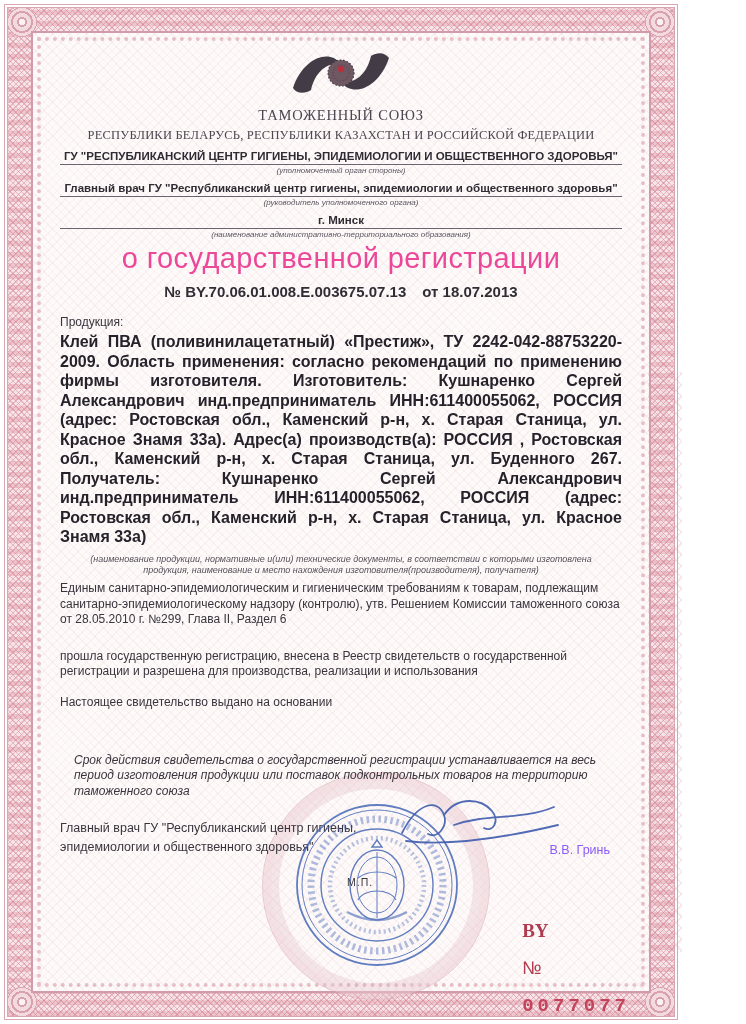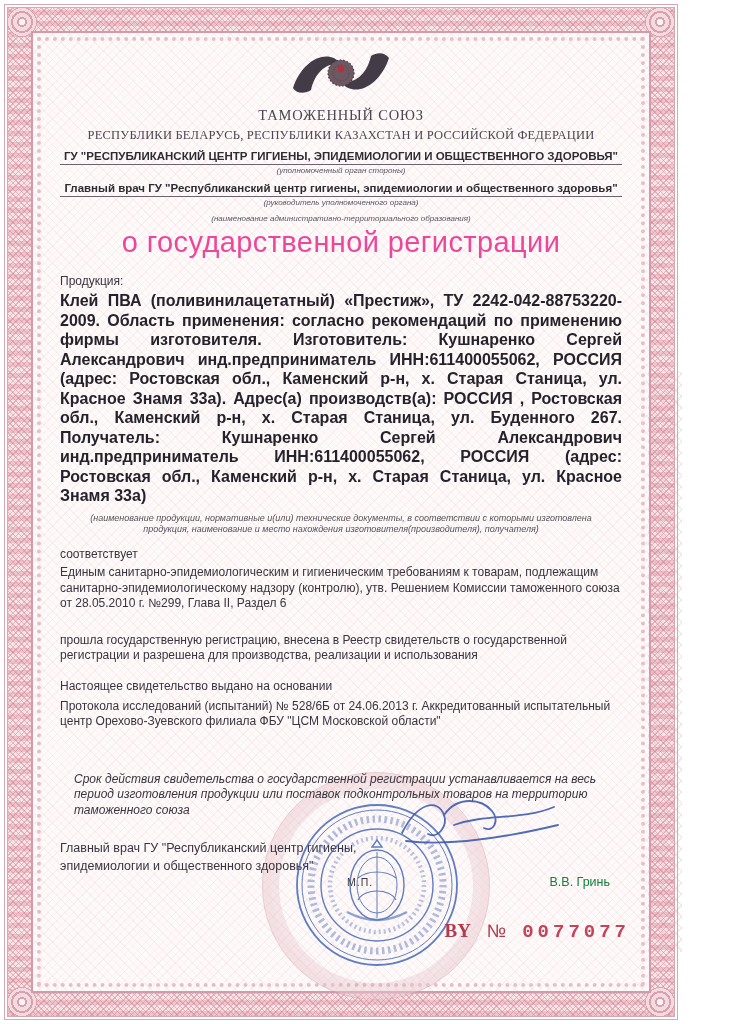--- a/index.html
+++ b/index.html
@@ -85,39 +85,39 @@
   }
   .conforms-label { margin-top: 11px; font-size: 12px; }
   .para { margin-top: 4px; font-size: 12px; line-height: 1.3; }
   .para.gap-lg { margin-top: 21px; }
   .para.gap-md { margin-top: 15px; }
   .para.indent { padding-left: 14px; margin-top: 42px; font-style: italic; }
 
   
   .footer-row { margin-top: 20px; display: flex; justify-content: space-between; align-items: flex-start; }
   .sign-title { width: 308px; font-size: 12.5px; line-height: 1.5; color: #39343d; }
-  .sign-name { font-size: 12.5px; color: #15803d; margin-top: 36px; margin-right: 12px; padding-left: 44px; }
+  .sign-name { font-size: 12.5px; color: #8b5cf6; margin-top: 24px; margin-right: 12px; padding-left: 44px; }
 
   
   .wm-strip {
     position: absolute; left: 648px; top: 372px; width: 56px; height: 580px; opacity: .4;
     background:
       repeating-linear-gradient(45deg, rgba(216,150,163,.5) 0 1.5px, transparent 1.5px 8px),
       repeating-linear-gradient(-45deg, rgba(216,150,163,.5) 0 1.5px, transparent 1.5px 8px);
   }
   .wm-circle {
     position: absolute; left: 262px; top: 772px; width: 226px; height: 226px; border-radius: 50%;
     border: 1px solid rgba(214,160,172,.5);
     box-shadow: inset 0 0 0 8px rgba(240,216,221,.35), inset 0 0 0 16px rgba(214,160,172,.22);
   }
   .stamp { position: absolute; left: 292px; top: 800px; opacity: .82; }
   .signature { position: absolute; left: 396px; top: 793px; }
   .mp-label { position: absolute; left: 347px; top: 876px; font-size: 10.5px; color: #3a3640; letter-spacing: 1px; }
 
-  .serial { position: absolute; top: 920px; right: 52px; display: flex; gap: 16px; align-items: baseline; }
+  .serial { position: absolute; top: 920px; right: 52px; display: flex; gap: 16px; align-items: baseline; flex-direction: column; }
   .serial-by { font-family: "Liberation Serif", serif; font-weight: bold; font-size: 19px; color: #b03a4e; }
   .serial-no { font-size: 18px; color: #b03a4e; }
   .serial-digits { font-family: "Liberation Mono", monospace; font-size: 19px; font-weight: bold; letter-spacing: 4px; color: #c2455c; }
 </style>
 </head>
 <body>
 
 <div class="page">
 
   <div class="outer-line"></div>
@@ -154,37 +154,40 @@
       <span class="value">ГУ "РЕСПУБЛИКАНСКИЙ ЦЕНТР ГИГИЕНЫ, ЭПИДЕМИОЛОГИИ И ОБЩЕСТВЕННОГО ЗДОРОВЬЯ"</span>
       <span class="caption">(уполномоченный орган стороны)</span>
     </div>
 
     <div class="field">
       <span class="value">Главный врач ГУ "Республиканский центр гигиены, эпидемиологии и общественного здоровья"</span>
       <span class="caption">(руководитель уполномоченного органа)</span>
     </div>
 
     <div class="field">
+      <span class="value">г. Минск</span>
       <span class="caption">(наименование административно-территориального образования)</span>
     </div>
 
     <div class="cert-sub">о государственной регистрации</div>
+    <div class="reg-line">
+      <span>№ BY.70.06.01.008.E.003675.07.13</span>
+      <span>от 18.07.2013</span>
+    </div>
 
     <div class="body-part">
       <div class="product-label">Продукция:</div>
       <div class="product-text">Клей ПВА (поливинилацетатный) «Престиж», ТУ 2242-042-88753220-2009. Область применения: согласно рекомендаций по применению фирмы изготовителя. Изготовитель: Кушнаренко Сергей Александрович инд.предприниматель ИНН:611400055062, РОССИЯ (адрес: Ростовская обл., Каменский р-н, х. Старая Станица, ул. Красное Знамя 33а). Адрес(а) производств(а): РОССИЯ , Ростовская обл., Каменский р-н, х. Старая Станица, ул. Буденного 267. Получатель: Кушнаренко Сергей Александрович инд.предприниматель ИНН:611400055062, РОССИЯ (адрес: Ростовская обл., Каменский р-н, х. Старая Станица, ул. Красное Знамя 33а)</div>
       <div class="caption-center">(наименование продукции, нормативные и(или) технические документы, в соответствии с которыми изготовлена продукция, наименование и место нахождения изготовителя(производителя), получателя)</div>
 
-      <div class="conforms-label">соответствует</div>
       <div class="para">Единым санитарно-эпидемиологическим и гигиеническим требованиям к товарам, подлежащим санитарно-эпидемиологическому надзору (контролю), утв. Решением Комиссии таможенного союза от 28.05.2010 г. №299, Глава II, Раздел 6</div>
 
       <div class="para gap-lg">прошла государственную регистрацию, внесена в Реестр свидетельств о государственной регистрации и разрешена для производства, реализации и использования</div>
 
       <div class="para gap-md">Настоящее свидетельство выдано на основании</div>
-      <div class="para">Протокола исследований (испытаний) № 528/6Б от 24.06.2013 г. Аккредитованный испытательный центр Орехово-Зуевского филиала ФБУ "ЦСМ Московской области"</div>
 
       <div class="para indent">Срок действия свидетельства о государственной регистрации устанавливается на весь период изготовления продукции или поставок подконтрольных товаров на территорию таможенного союза</div>
     </div>
 
     <div class="footer-row">
       <div class="sign-title">Главный врач ГУ "Республиканский центр гигиены, эпидемиологии и общественного здоровья"</div>
       <div class="sign-name">В.В. Гринь</div>
     </div>
 
   </div>

